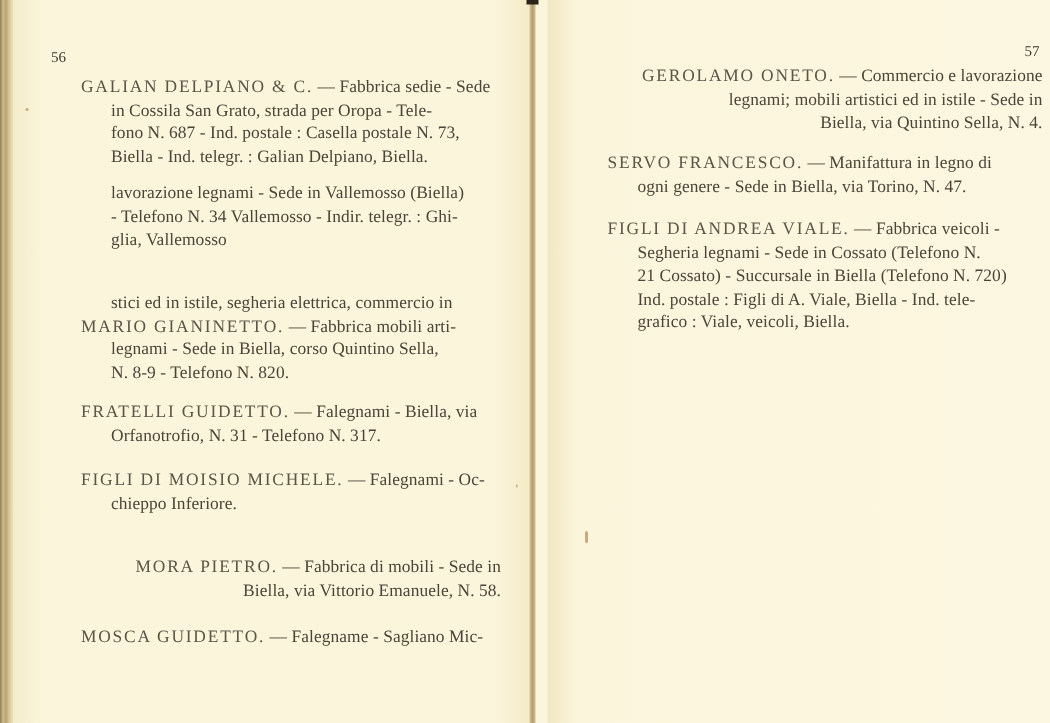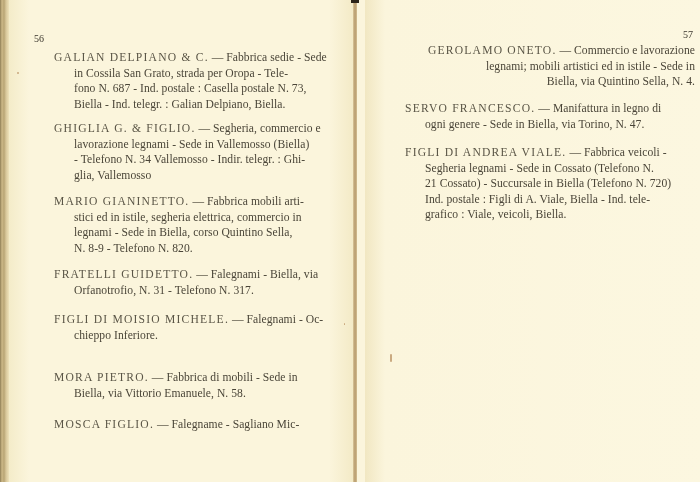--- a/index.html
+++ b/index.html
@@ -99,50 +99,49 @@
     <div class="page-number">56</div>
 
     <div class="entry" style="top:50px;">
       <span class="line"><span class="name">GALIAN DELPIANO &amp; C.</span><span> — Fabbrica sedie - Sede</span></span>
       <span class="line indent">in Cossila San Grato, strada per Oropa - Tele-</span>
       <span class="line indent">fono N. 687 - Ind. postale : Casella postale N. 73,</span>
       <span class="line indent">Biella - Ind. telegr. : Galian Delpiano, Biella.</span>
     </div>
 
     <div class="entry" style="top:121px;">
-      <span class="line"><span class="name">GHIGLIA G. &amp; FIGLIO.</span><span> — Segheria, commercio e</span></span>
       <span class="line indent">lavorazione legnami - Sede in Vallemosso (Biella)</span>
       <span class="line indent">- Telefono N. 34 Vallemosso - Indir. telegr. : Ghi-</span>
       <span class="line indent">glia, Vallemosso</span>
     </div>
 
     <div class="entry" style="top:194px;">
+      <span class="line indent">stici ed in istile, segheria elettrica, commercio in</span>
       <span class="line"><span class="name">MARIO GIANINETTO.</span><span> — Fabbrica mobili arti-</span></span>
-      <span class="line indent">stici ed in istile, segheria elettrica, commercio in</span>
       <span class="line indent">legnami - Sede in Biella, corso Quintino Sella,</span>
       <span class="line indent">N. 8-9 - Telefono N. 820.</span>
     </div>
 
     <div class="entry" style="top:267px;">
       <span class="line"><span class="name">FRATELLI GUIDETTO.</span><span> — Falegnami - Biella, via</span></span>
       <span class="line indent">Orfanotrofio, N. 31 - Telefono N. 317.</span>
     </div>
 
     <div class="entry" style="top:312px;">
       <span class="line"><span class="name">FIGLI DI MOISIO MICHELE.</span><span> — Falegnami - Oc-</span></span>
       <span class="line indent">chieppo Inferiore.</span>
     </div>
 
-    <div class="entry" style="top:370px;">
+    <div class="entry" style="top:370px;text-align:right;">
       <span class="line"><span class="name">MORA PIETRO.</span><span> — Fabbrica di mobili - Sede in</span></span>
       <span class="line indent">Biella, via Vittorio Emanuele, N. 58.</span>
     </div>
 
     <div class="entry" style="top:417px;">
-      <span class="line"><span class="name">MOSCA FIGLIO.</span><span> — Falegname - Sagliano Mic-</span></span>
+      <span class="line"><span class="name">MOSCA GUIDETTO.</span><span> — Falegname - Sagliano Mic-</span></span>
     </div>
 
     <div class="speck" style="left:8px; top:72px; width:2px; height:2px;"></div>
     <div class="speck" style="left:335px; top:323px; width:1px; height:2px;"></div>
   </div>
 
   <div class="spine"></div>
   <div class="spine-mark"></div>
 
   <div class="page right">

